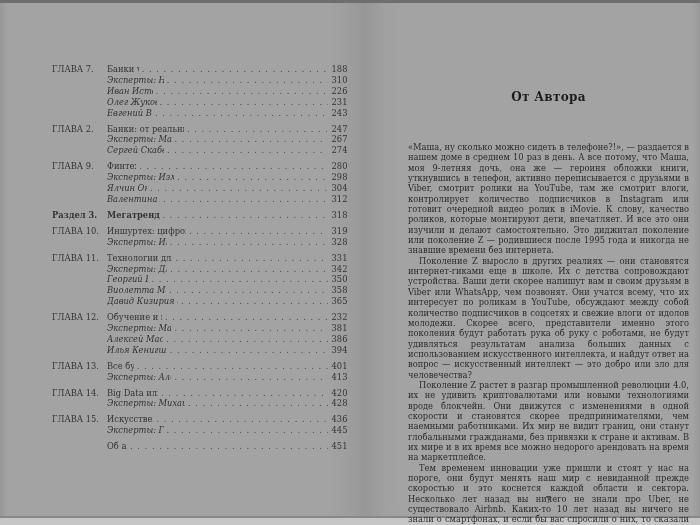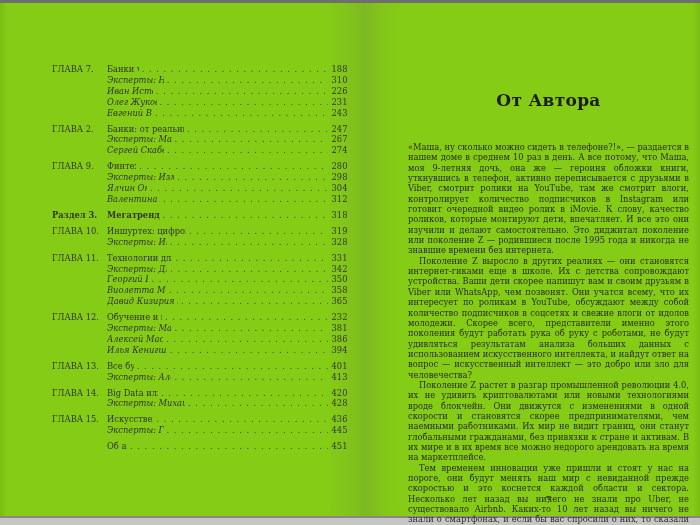--- a/index.html
+++ b/index.html
@@ -1,18 +1,18 @@
 <!DOCTYPE html>
 <html><head>
 <meta charset="utf-8">
 <style>
   html,body { margin:0; padding:0; background:#ffffff; }
   .canvas {
     position:relative; width:700px; height:525px; overflow:hidden;
-    background:#84cc16; color:#2e2e2e;
+    background:#a3a3a3; color:#2e2e2e;
     font-family:"DejaVu Serif", serif;
   }
   
   .top-edge    { position:absolute; top:0; left:0; right:0; height:3px; background:#6e6e6e; }
   .bottom-line { position:absolute; top:516px; left:0; right:0; height:2px; background:#888888; }
   .bottom-strip{ position:absolute; top:518px; left:0; right:0; height:7px; background:#c6c6c6; }
   .left-edge   { position:absolute; top:3px; bottom:9px; left:0; width:7px;
                  background:linear-gradient(to right, rgba(0,0,0,0.08), rgba(0,0,0,0)); }
   .right-edge  { position:absolute; top:3px; bottom:9px; right:0; width:7px;
                  background:linear-gradient(to left, rgba(0,0,0,0.08), rgba(0,0,0,0)); }
@@ -37,21 +37,21 @@
     content:". . . . . . . . . . . . . . . . . . . . . . . . . . . . . . . . . . . . . . . . . . . . . . . . . . . . . . . . . . . .";
     letter-spacing:1px;
   }
   .toc-page { flex:0 0 auto; min-width:17px; text-align:center; }
   .row-expert .toc-title { font-style:italic; }
   .row-section .toc-label, .row-section .toc-title { font-weight:bold; }
 
   
   .author-title {
     position:absolute; left:408px; top:90px; width:281px;
-    text-align:center; font-size:17px; font-weight:bold; color:#1d1d1d;
+    text-align:center; font-size:12px; font-weight:bold; color:#1d1d1d;
     letter-spacing:0.3px;
   }
   .body-text {
     position:absolute; left:408px; top:142px; width:281px;
     font-size:8.3px; line-height:10.35px; text-align:justify; color:#2b2b2b;
   }
   .body-text p { margin:0; text-indent:11px; }
   .body-text p.plain { text-indent:0; }
   .page-number {
     position:absolute; left:408px; top:495px; width:281px;

